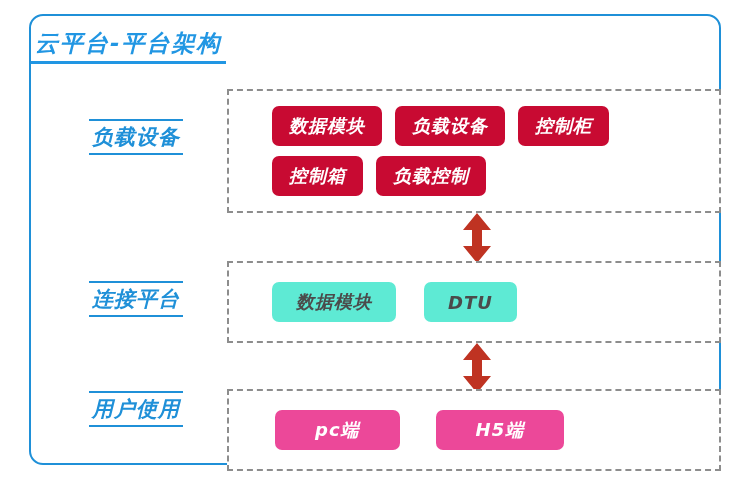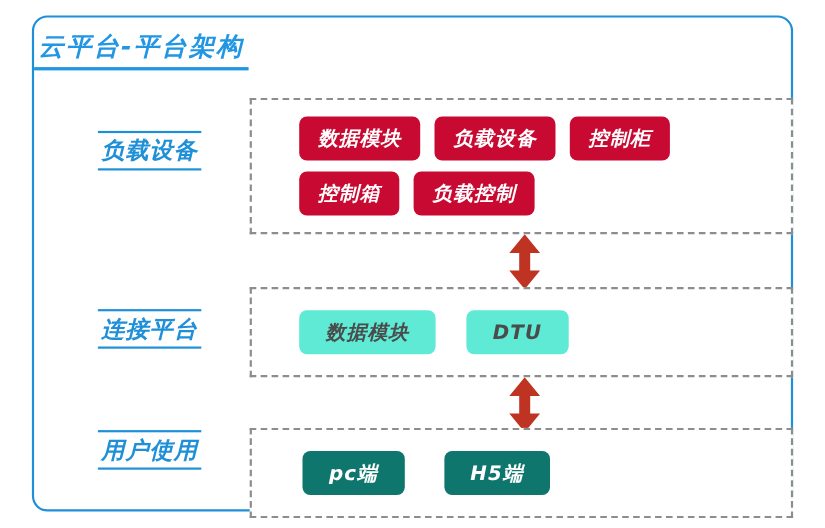--- a/index.html
+++ b/index.html
@@ -126,23 +126,23 @@
   .chip-red {
     background: #c80a32;
     color: #ffffff;
   }
   .chip-yellow {
     background: #5eead4;
     color: #4b4b4b;
     padding: 0 24px;
   }
   .chip-blue {
-    background: #0f766e;
+    background: #ec4899;
     color: #ffffff;
-    padding: 0 24px;
+    padding: 0 40px;
   }
   #group-connect .chip-row { padding-left: 43px; }
   #group-connect .chip { margin-right: 28px; }
   #group-user .chip-row { padding-left: 46px; }
   #group-user .chip { margin-right: 36px; }
 
   
   .arrow-link {
     position: absolute;
     left: 429px;

